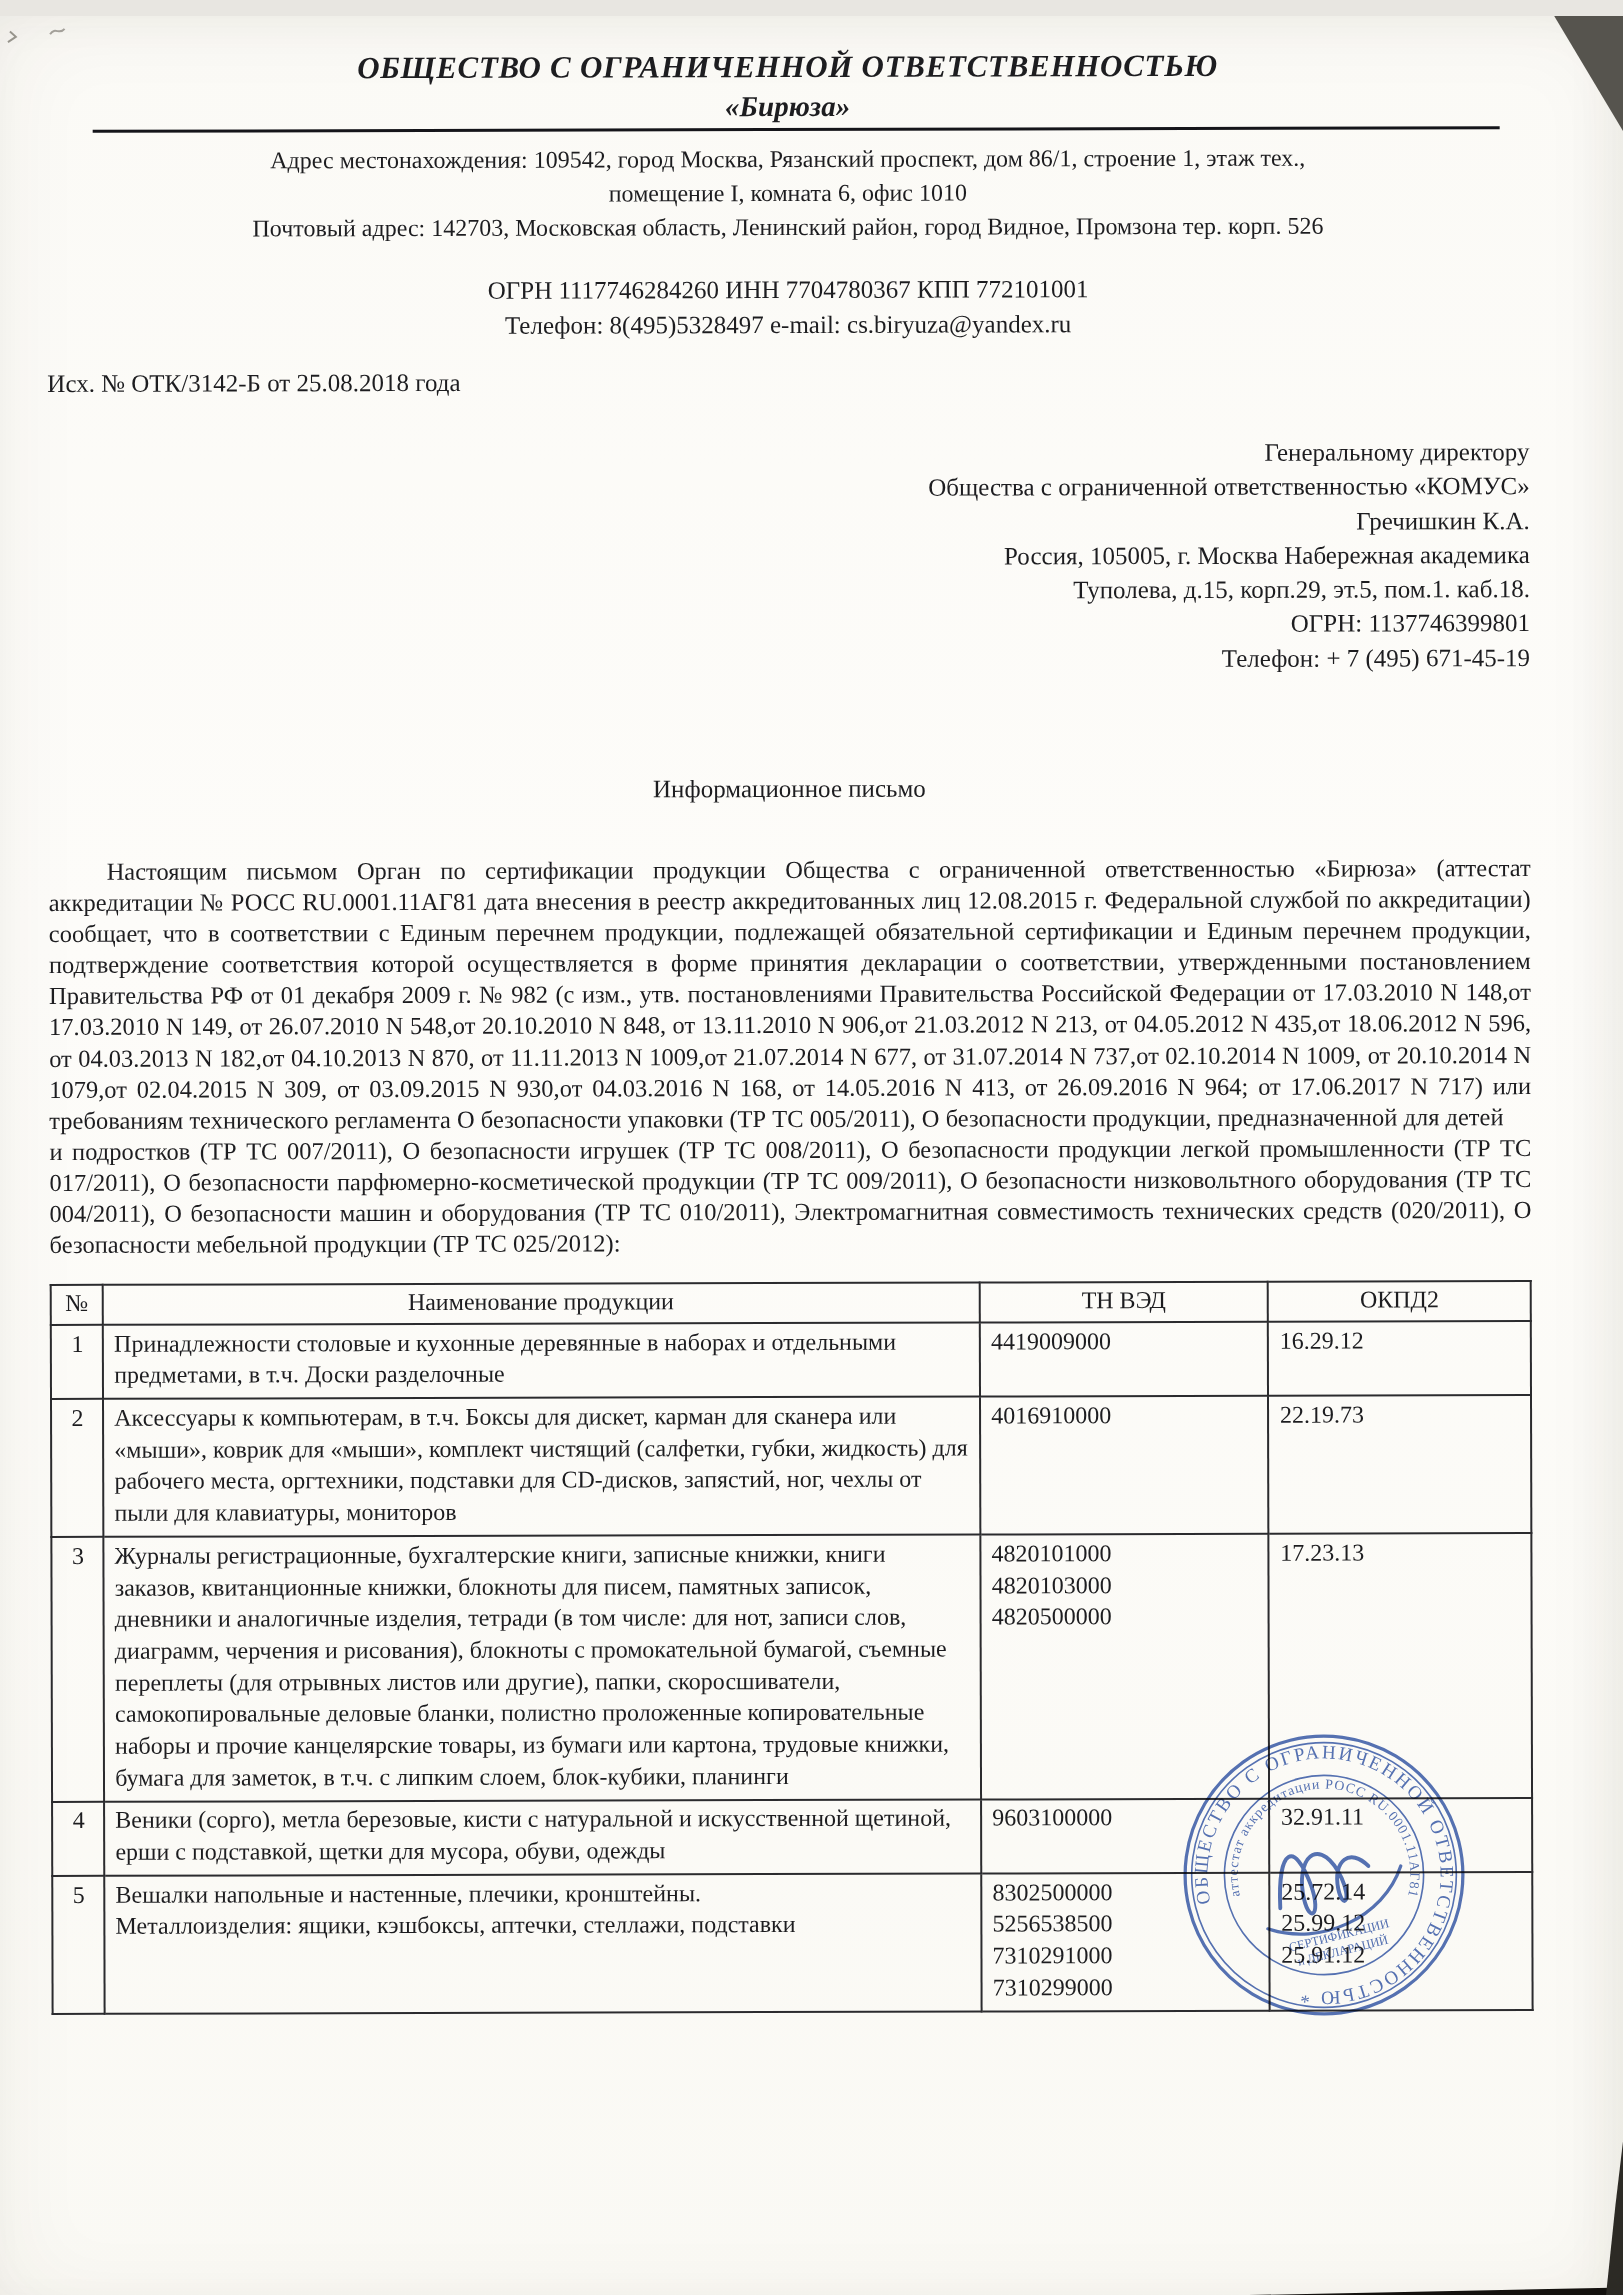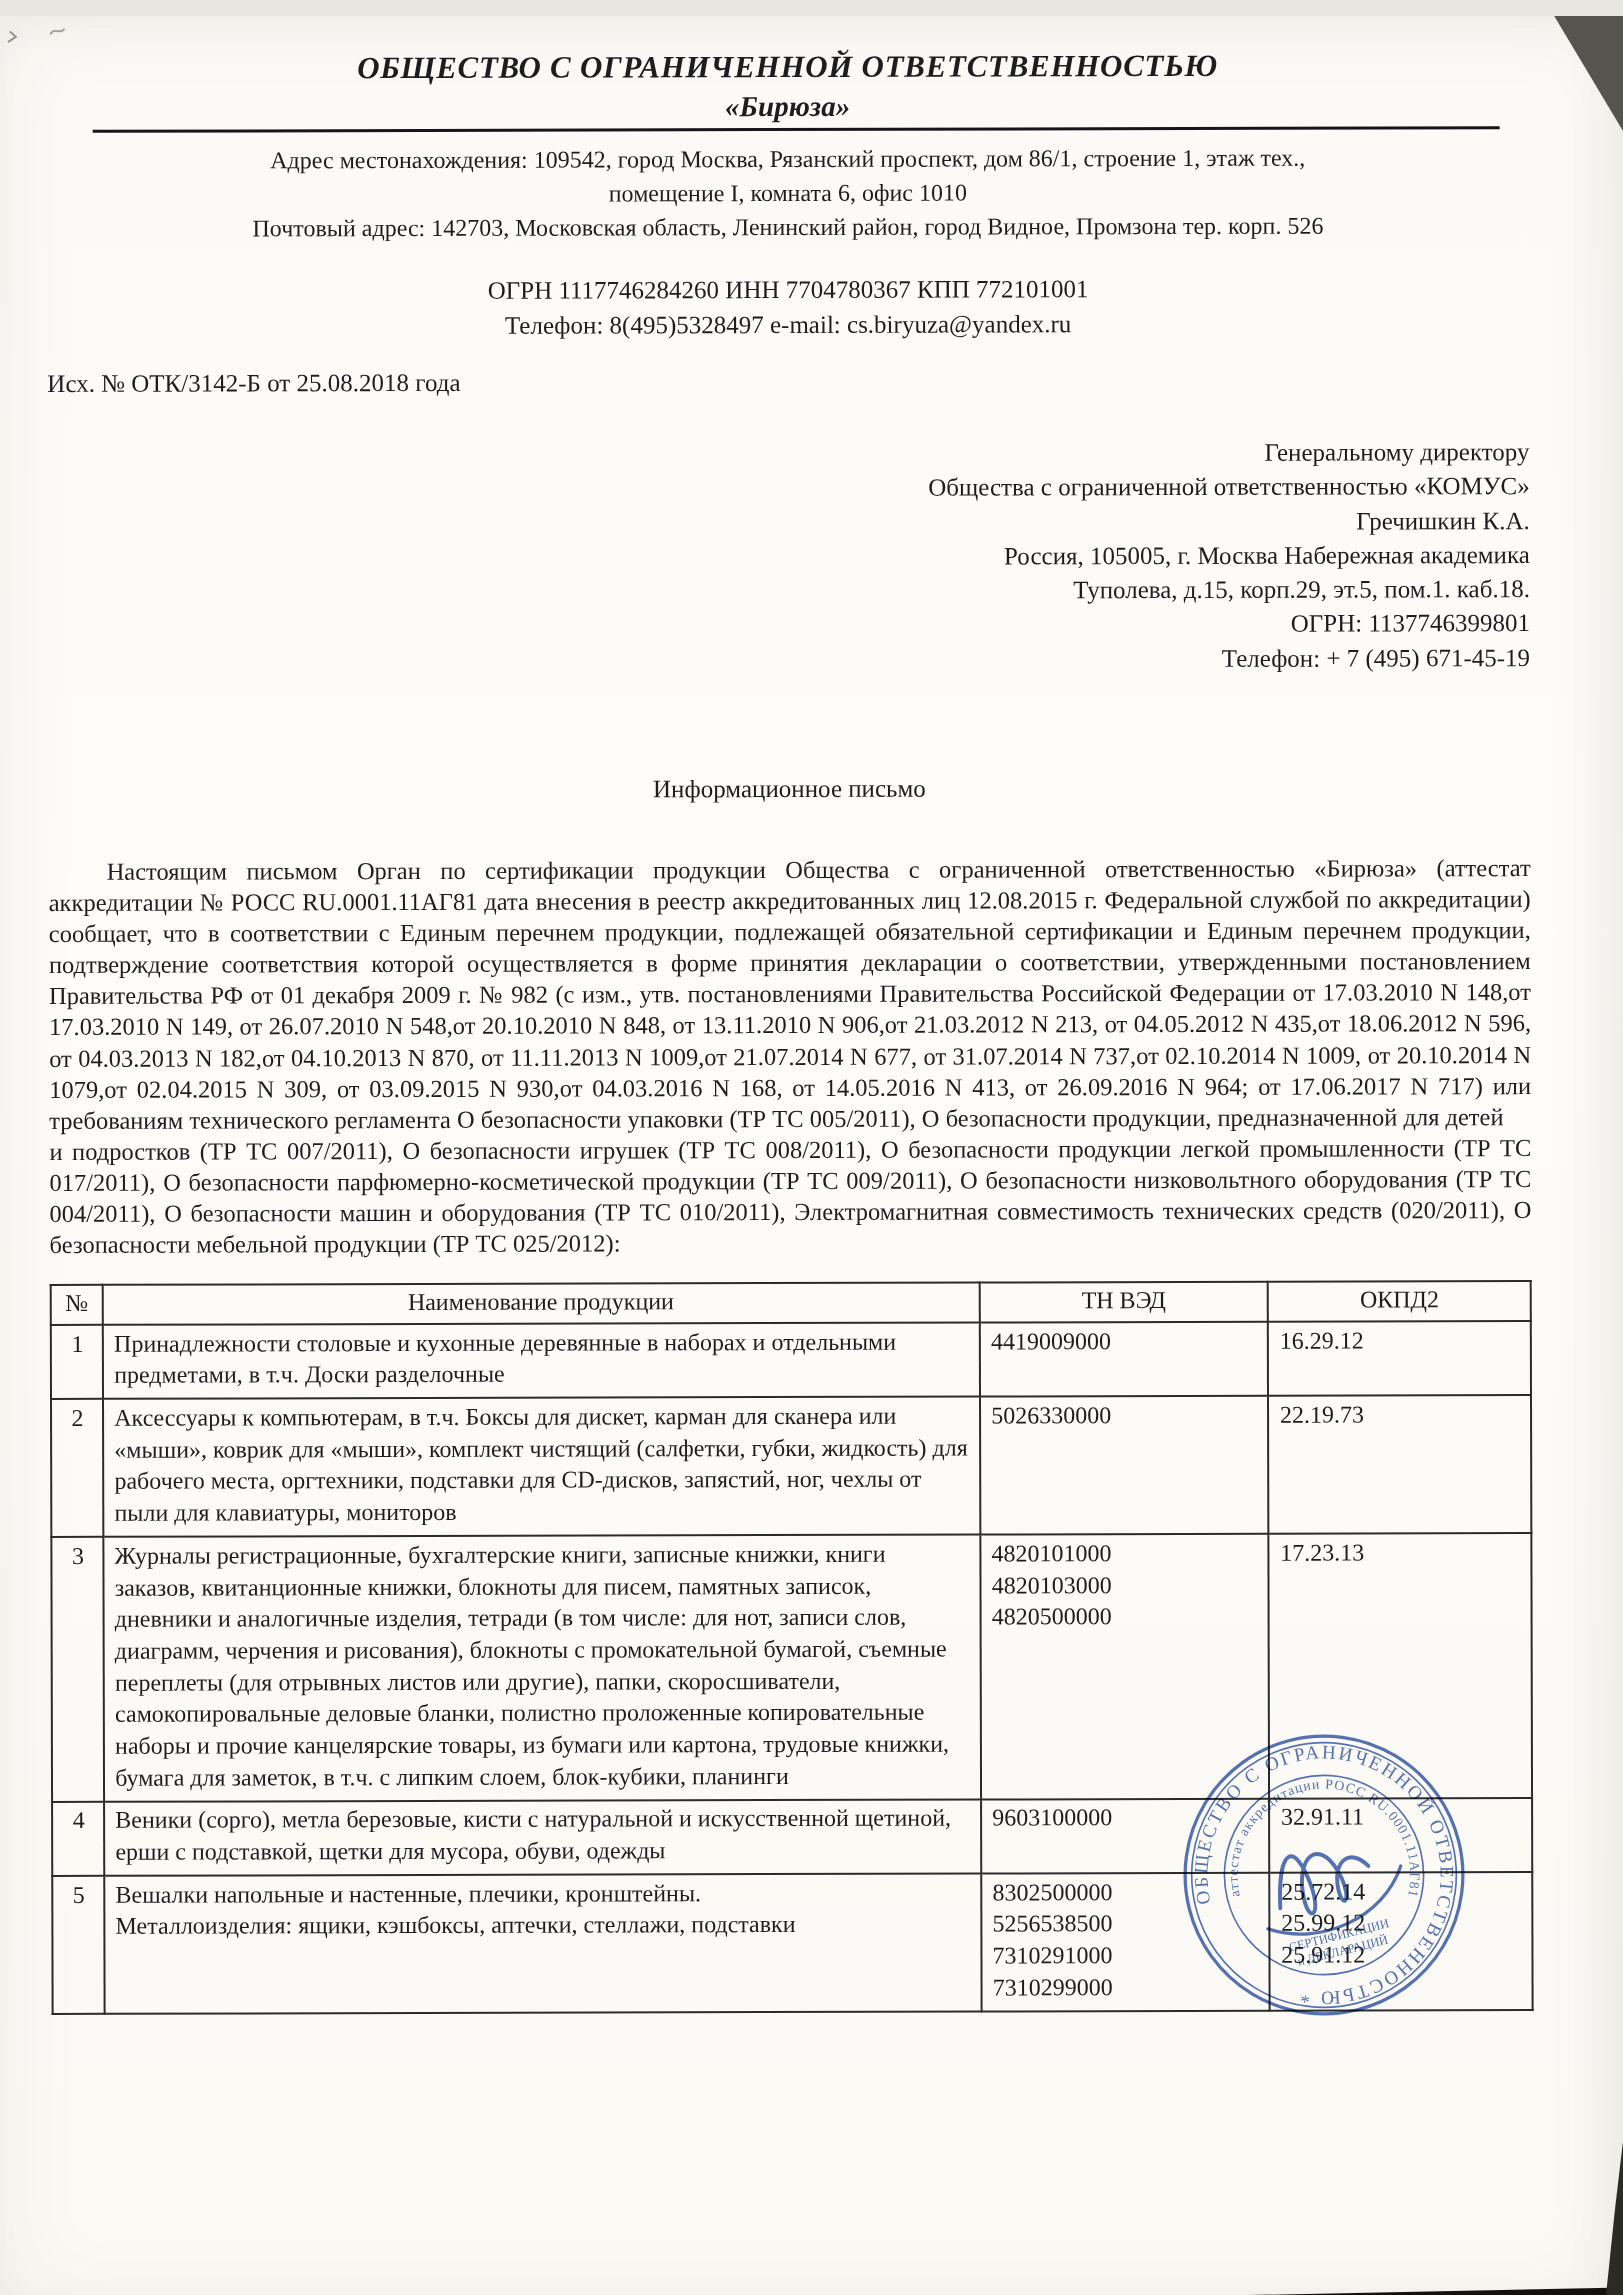--- a/index.html
+++ b/index.html
@@ -97,21 +97,21 @@
       <tbody>
         <tr>
           <td class="c-num">1</td>
           <td class="pre">Принадлежности столовые и кухонные деревянные в наборах и отдельными предметами, в т.ч. Доски разделочные</td>
           <td class="c-code pre">4419009000</td>
           <td class="c-okpd pre">16.29.12</td>
         </tr>
         <tr>
           <td class="c-num">2</td>
           <td class="pre">Аксессуары к компьютерам, в т.ч. Боксы для дискет, карман для сканера или «мыши», коврик для «мыши», комплект чистящий (салфетки, губки, жидкость) для рабочего места, оргтехники, подставки для CD-дисков, запястий, ног, чехлы от пыли для клавиатуры, мониторов</td>
-          <td class="c-code pre">5026330000</td>
+          <td class="c-code pre">4016910000</td>
           <td class="c-okpd pre">22.19.73</td>
         </tr>
         <tr>
           <td class="c-num">3</td>
           <td class="pre">Журналы регистрационные, бухгалтерские книги, записные книжки, книги заказов, квитанционные книжки, блокноты для писем, памятных записок, дневники и аналогичные изделия, тетради (в том числе: для нот, записи слов, диаграмм, черчения и рисования), блокноты с промокательной бумагой, съемные переплеты (для отрывных листов или другие), папки, скоросшиватели, самокопировальные деловые бланки, полистно проложенные копировательные наборы и прочие канцелярские товары, из бумаги или картона, трудовые книжки, бумага для заметок, в т.ч. с липким слоем, блок-кубики, планинги</td>
           <td class="c-code pre">4820101000
 4820103000
 4820500000</td>
           <td class="c-okpd pre">17.23.13</td>
         </tr>

